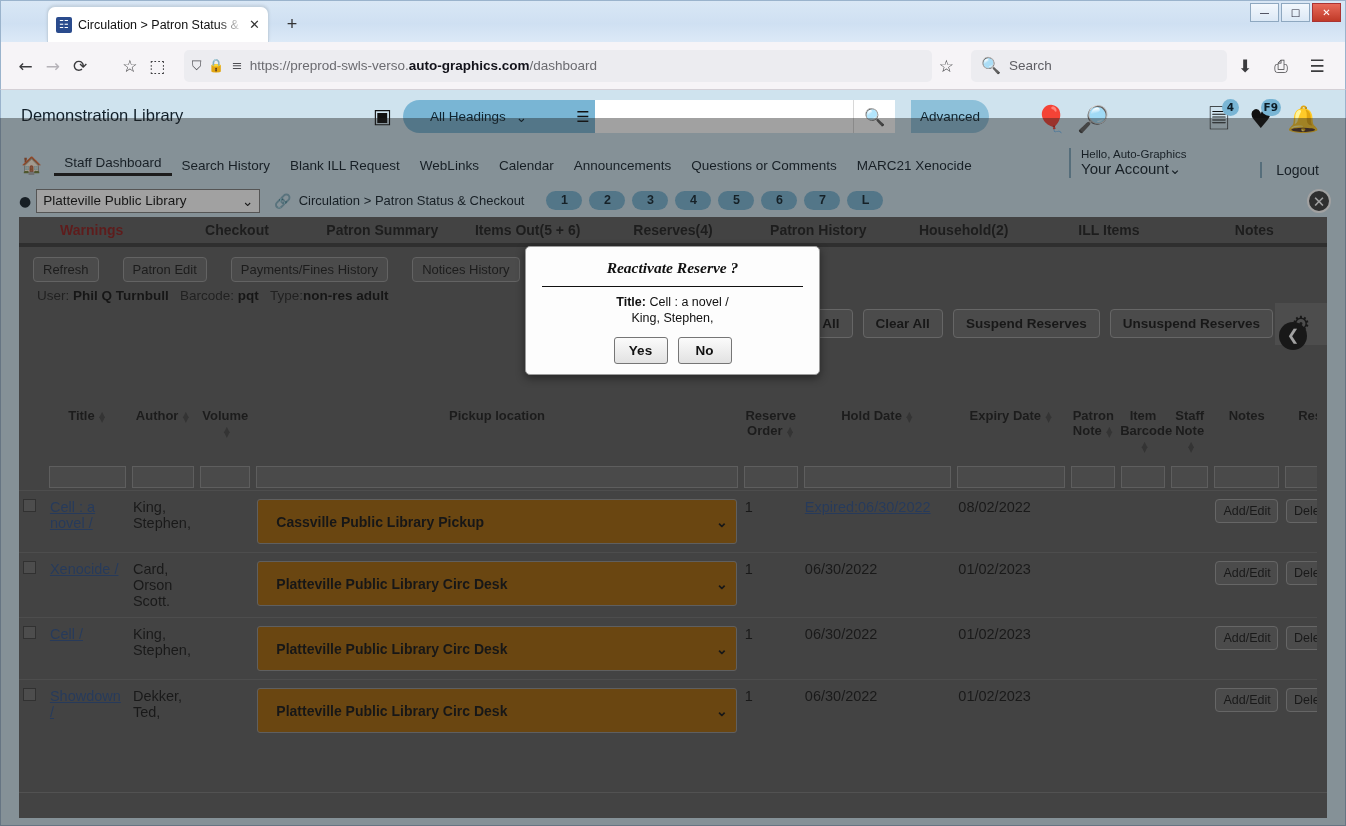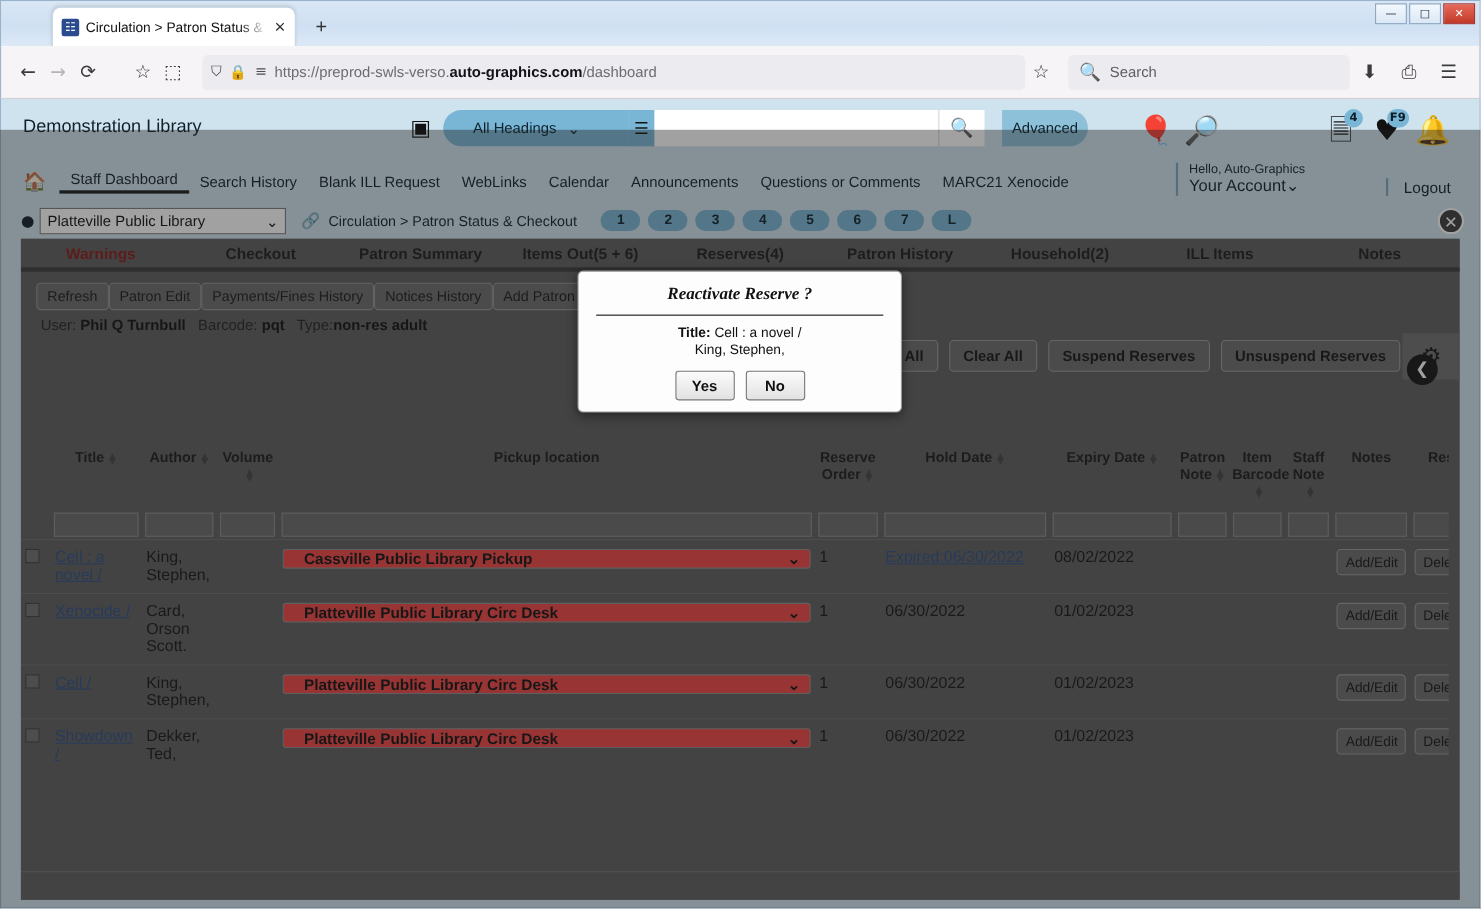--- a/index.html
+++ b/index.html
@@ -166,21 +166,21 @@
 
   
   .panelwrap { position: relative; height: 609px; padding: 0 18px 8px 18px; }
   .panel { position: relative; width: 100%; height: 601px; background: #5e5e5e; overflow: hidden; }
 
   .tabstrip { position: relative; height: 30px; background: #5e5e5e; border-bottom: 4px solid #3b3b3b;
               display: flex; align-items: center; }
   .ttab { flex: 1 1 0; text-align: center; font-size: 14px; font-weight: bold; color: #1c1c1c; cursor: pointer; }
   .ttab.warn { color: #8b1a1a; }
 
-  .toolbar { position: relative; padding: 10px 0 0 14px; display: flex; gap: 0; }
+  .toolbar { position: relative; padding: 10px 0 0 14px; display: flex; gap: 24px; }
   .tbtn {
     background: #6b6b6b; border: 1px solid #949494; border-radius: 4px;
     padding: 4px 9px; font-size: 13px; color: #1b1b1b; cursor: pointer; white-space: nowrap;
   }
   .userline { padding: 6px 0 0 18px; font-size: 13.5px; color: #232323; }
   .userline b { color: #111; }
 
   .rbar { position: relative; height: 46px; }
   .rbar-btns { position: absolute; right: 54px; top: 6px; display: flex; gap: 10px; }
   .rbtn {
@@ -209,21 +209,21 @@
   table.grid td {
     border-top: 1px solid #6e6e6e; padding: 8px 4px; font-size: 14.5px; color: #161616;
     vertical-align: top; background: #5e5e5e;
   }
   tr.filterrow td { padding: 2px 3px; border: none; }
   .filterbox { width: 100%; height: 22px; background: #6a6a6a; border: 1px solid #8c8c8c; }
   .chk { width: 13px; height: 13px; border: 1px solid #3f3f3f; background: #6f6f6f; display: inline-block; cursor: pointer; }
   a.titlelink { color: #2d4f86; text-decoration: underline; font-size: 14.5px; cursor: pointer; }
   a.datelink { color: #2d4f86; text-decoration: underline; font-size: 14.5px; cursor: pointer; }
   .pickup-sel {
-    width: 100%; height: 18px; background: #ef4444; border: 1px solid #8e8e8e; border-radius: 3px;
+    width: 100%; height: 45px; background: #a16207; border: 1px solid #8e8e8e; border-radius: 3px;
     display: flex; align-items: center; justify-content: space-between;
     padding: 0 8px 0 18px; font-size: 14px; font-weight: bold; color: #121212; cursor: pointer;
   }
   .smbtn {
     background: #6b6b6b; border: 1px solid #9a9a9a; border-radius: 4px;
     padding: 4px 7px; font-size: 12.5px; color: #161616; cursor: pointer; white-space: nowrap;
   }
   .collapse-arrow {
     position: absolute; right: 20px; top: 105px; width: 28px; height: 28px; border-radius: 14px;
     background: #141414; color: #fff; font-size: 15px; text-align: center; line-height: 27px;

